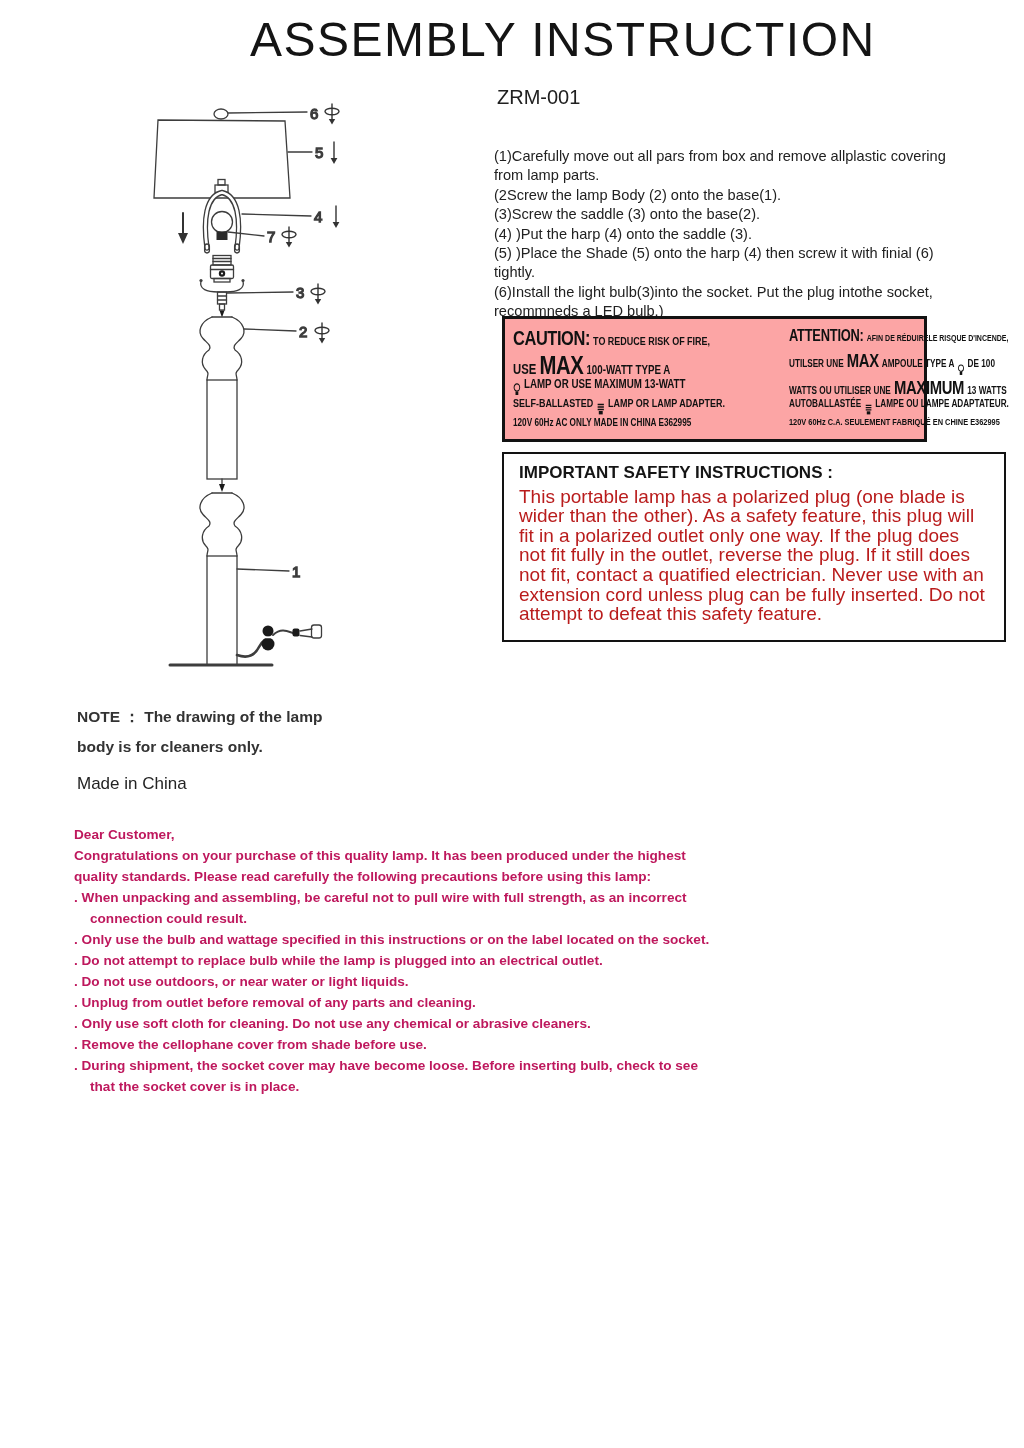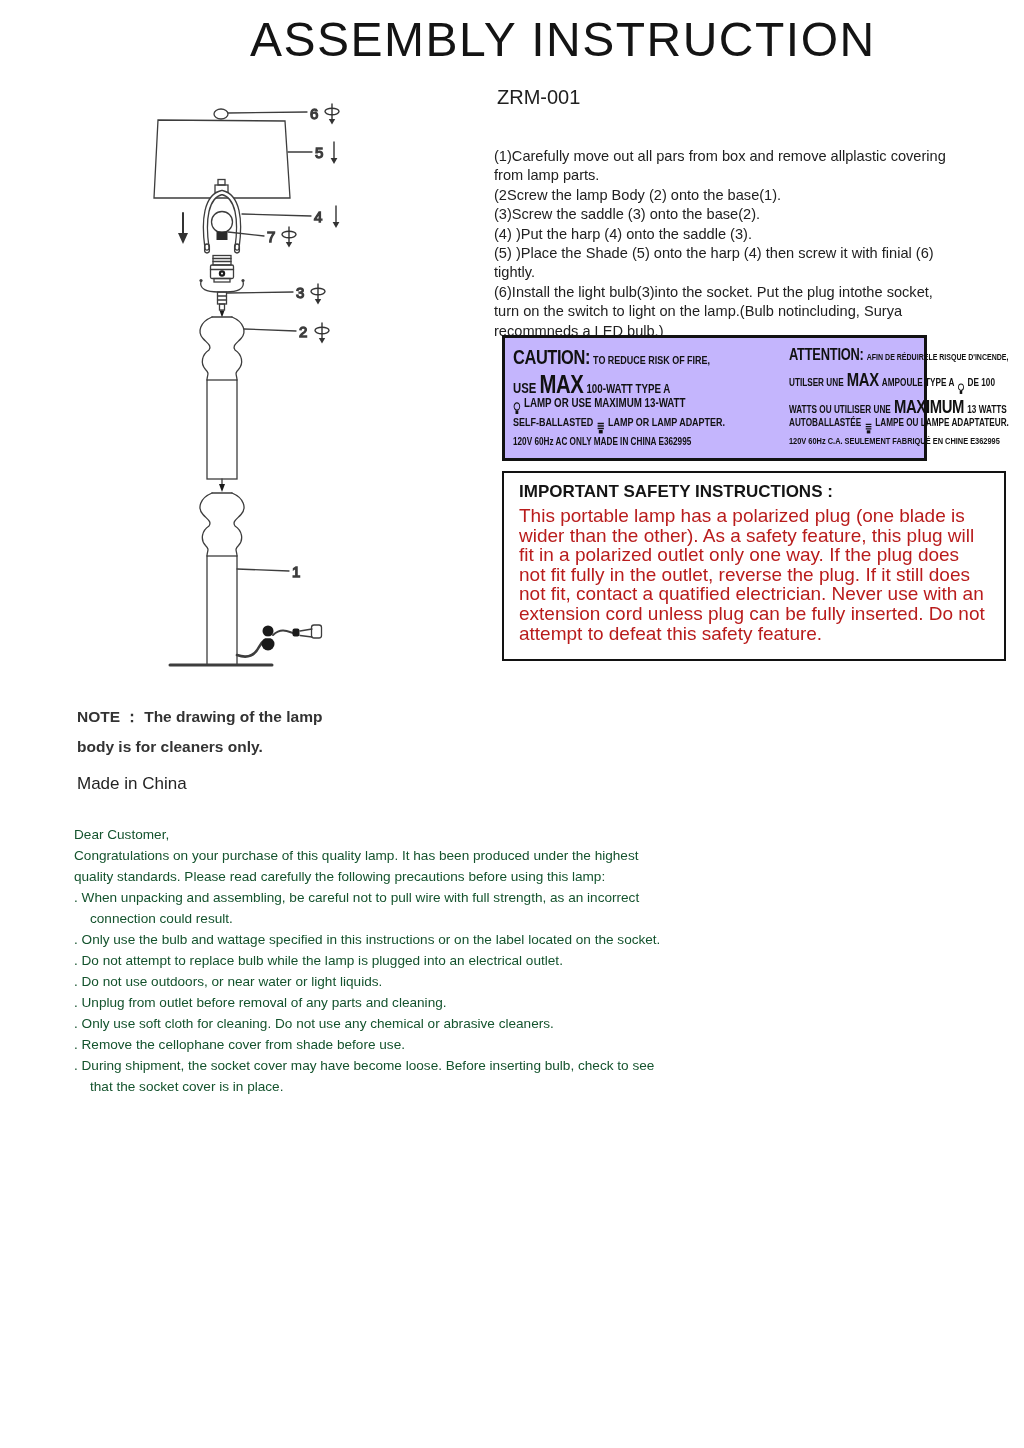--- a/index.html
+++ b/index.html
@@ -11,21 +11,21 @@
   
   .doc-title{left:250px;top:12px;font-size:48px;letter-spacing:1.5px;color:#141414;white-space:nowrap;}
   .model-no{left:497px;top:86px;font-size:20px;color:#202020;white-space:nowrap;}
   
   .right-col{left:494px;top:147px;width:480px;}
   .steps{font-size:14.6px;line-height:19.4px;color:#212121;}
   .steps div{white-space:nowrap;}
   
   .caution-box{
     position:relative;margin:-6px 0 0 8px;width:425px;box-sizing:border-box;
-    border:3px solid #121212;background:#c4b5fd;padding:7px 6px 6px 8px;
+    border:3px solid #121212;background:#fca5a5;padding:7px 6px 6px 8px;
     display:flex;gap:4px;
   }
   .c-col{overflow:visible;}
   .c-col-en{flex:0 0 198px;}
   .c-col-fr{flex:1;}
   .cond{width:128%;transform:scaleX(0.78);transform-origin:0 0;}
   .c-row{display:flex;align-items:baseline;gap:4px;white-space:nowrap;font-weight:700;color:#111;}
   .c-row svg{align-self:flex-end;margin-bottom:1px;}
   .en-r1{height:24px;} .en-r2{height:27px;} .en-r3{height:20px;} .en-r4{height:19px;} .en-r5{height:17px;}
   .fr-r1{height:24px;} .fr-r2{height:27px;} .fr-r3{height:20px;} .fr-r4{height:19px;} .fr-r5{height:17px;}
@@ -41,21 +41,21 @@
     margin:10px 0 0 8px;width:504px;box-sizing:border-box;border:2.5px solid #121212;
     background:#fff;padding:9px 12px 16px 15px;
   }
   .safety-title{font-size:17px;font-weight:700;color:#151515;margin-bottom:4px;white-space:nowrap;}
   .safety-body{font-size:19px;line-height:19.6px;color:#b91c1c;}
   .safety-body div{white-space:nowrap;}
   
   .note-block{left:77px;top:702px;font-size:15.5px;font-weight:700;color:#333;line-height:30px;}
   .made-in{left:77px;top:774px;font-size:17px;font-weight:400;color:#232323;}
   
-  .customer{left:74px;top:824px;font-size:13.6px;font-weight:400;color:#14532d;line-height:21px;width:900px;}
+  .customer{left:74px;top:824px;font-size:13.6px;font-weight:700;color:#be185d;line-height:21px;width:900px;}
   .customer div{white-space:nowrap;}
   .cust-indent{padding-left:16px;}
   
   .diagram{left:60px;top:95px;}
   .diagram text{font-size:15px;fill:#242424;}
 </style>
 </head>
 <body>
 
 <div class="abs doc-title">ASSEMBLY INSTRUCTION</div>
@@ -176,21 +176,20 @@
 <div class="abs right-col">
   <div class="steps">
     <div>(1)Carefully move out all pars from box and remove allplastic covering</div>
     <div>from lamp parts.</div>
     <div>(2Screw the lamp Body (2) onto the base(1).</div>
     <div>(3)Screw the saddle (3) onto the base(2).</div>
     <div>(4) )Put the harp (4) onto the saddle (3).</div>
     <div>(5) )Place the Shade (5) onto the harp (4) then screw it with finial (6)</div>
     <div>tightly.</div>
     <div>(6)Install the light bulb(3)into the socket. Put the plug intothe socket,</div>
-    <div>turn on the switch to light on the lamp.(Bulb notincluding, Surya</div>
     <div>recommneds a LED bulb.)</div>
   </div>
 
   <div class="caution-box">
     <div class="c-col c-col-en">
       <div class="cond">
         <div class="c-row en-r1">
           <span class="t-huge">CAUTION:</span>
           <span class="t-s1">TO REDUCE RISK OF FIRE,</span>
         </div>

